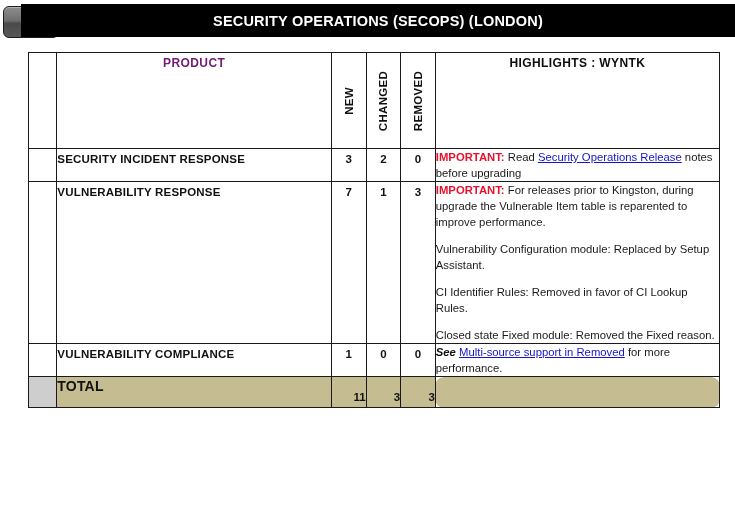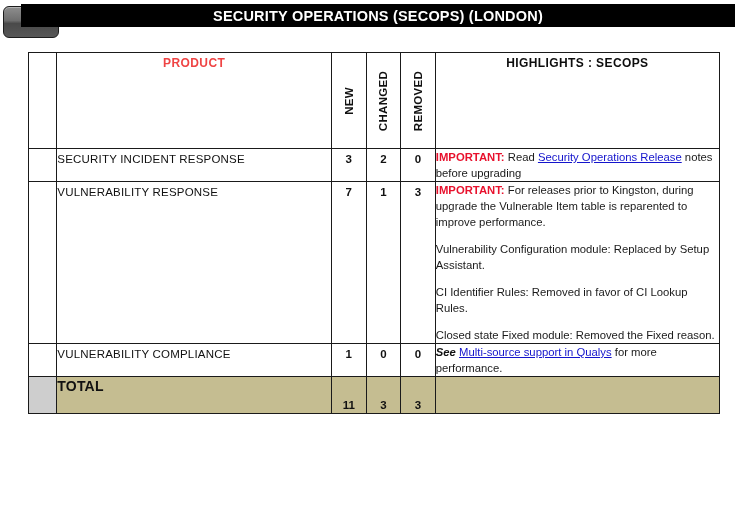--- a/index.html
+++ b/index.html
@@ -23,21 +23,21 @@
     left: 0;
     top: 0;
     width: 735px;
     height: 42px;
   }
   .banner-bar {
     position: absolute;
     left: 21px;
     top: 4px;
     width: 714px;
-    height: 23px;
+    height: 33px;
     background: #000000;
     display: flex;
     align-items: center;
     justify-content: center;
   }
   .banner-title {
     color: #ffffff;
     font-size: 14.5px;
     font-weight: bold;
     letter-spacing: 0.2px;
@@ -105,21 +105,21 @@
   }
   .hdr-secops .rot-label { color: #ffffff; }
   .hdr-product {
     background: #cccccc;
     text-align: center;
     vertical-align: middle;
   }
   .hdr-product-label {
     font-size: 12px;
     font-weight: bold;
-    color: #ef4444;
+    color: #701a75;
     letter-spacing: 0.4px;
   }
   .hdr-num {
     position: relative;
     vertical-align: middle;
   }
   .hdr-num .rot-label {
     color: #111111;
     font-size: 11.5px;
   }
@@ -142,35 +142,36 @@
   .rail-cell {
     background: #cecece;
     border-top-color: #1a1a1a;
     border-bottom-color: #1a1a1a;
   }
   .product-cell {
     padding: 8px 0 8px 9px;
   }
   .product-name {
     font-size: 11.5px;
-    font-weight: normal;
+    font-weight: bold;
     color: #111111;
     letter-spacing: 0.2px;
   }
   .num-cell {
     text-align: center;
     padding-top: 8px;
   }
   .num-val {
     font-size: 11.5px;
     font-weight: bold;
     color: #111111;
   }
   .hl-cell {
     padding: 7px 9px 8px 9px;
+    border-radius: 9px;
   }
   .hl-para {
     font-size: 11.3px;
     color: #1a1a1a;
     line-height: 1.42;
     margin: 0 0 11px 0;
   }
   .hl-para:last-child { margin-bottom: 0; }
   .tag-important {
     color: #e8112d;
@@ -189,21 +190,21 @@
   
   .total-row td { background: #c5bd91; }
   .total-row .rail-cell { background: #cecece; }
   .total-cell { padding: 9px 0 9px 9px; height: 30px; }
   .total-label {
     font-size: 14px;
     font-weight: bold;
     color: #111111;
     letter-spacing: 0.2px;
   }
-  .total-row .num-cell { padding-top: 18px; }
+  .total-row .num-cell { padding-top: 10px; text-align: right; }
 </style>
 </head>
 <body>
 
 <div class="banner-row">
   <div class="page-badge">
     <span class="page-badge-label">5 k</span>
   </div>
   <div class="banner-bar">
     <span class="banner-title">SECURITY OPERATIONS (SECOPS) (LONDON)</span>
@@ -230,21 +231,21 @@
       <th class="hdr-num hdr-new">
         <span class="rot-label">NEW</span>
       </th>
       <th class="hdr-num hdr-changed">
         <span class="rot-label">CHANGED</span>
       </th>
       <th class="hdr-num hdr-removed">
         <span class="rot-label">REMOVED</span>
       </th>
       <th class="hdr-hl">
-        <span class="hdr-hl-label">HIGHLIGHTS : SECOPS</span>
+        <span class="hdr-hl-label">HIGHLIGHTS : WYNTK</span>
       </th>
     </tr>
   </thead>
   <tbody>
 
     <tr>
       <td class="rail-cell"></td>
       <td class="product-cell">
         <span class="product-name">SECURITY INCIDENT RESPONSE</span>
       </td>
@@ -303,21 +304,21 @@
         <span class="num-val">1</span>
       </td>
       <td class="num-cell">
         <span class="num-val">0</span>
       </td>
       <td class="num-cell">
         <span class="num-val">0</span>
       </td>
       <td class="hl-cell">
         <p class="hl-para">
-          <span class="tag-see">See</span><span> </span><a class="lnk" href="#">Multi-source support in Qualys</a><span> for more performance.</span>
+          <span class="tag-see">See</span><span> </span><a class="lnk" href="#">Multi-source support in Removed</a><span> for more performance.</span>
         </p>
       </td>
     </tr>
 
     <tr class="total-row">
       <td class="rail-cell"></td>
       <td class="total-cell">
         <span class="total-label">TOTAL</span>
       </td>
       <td class="num-cell">

